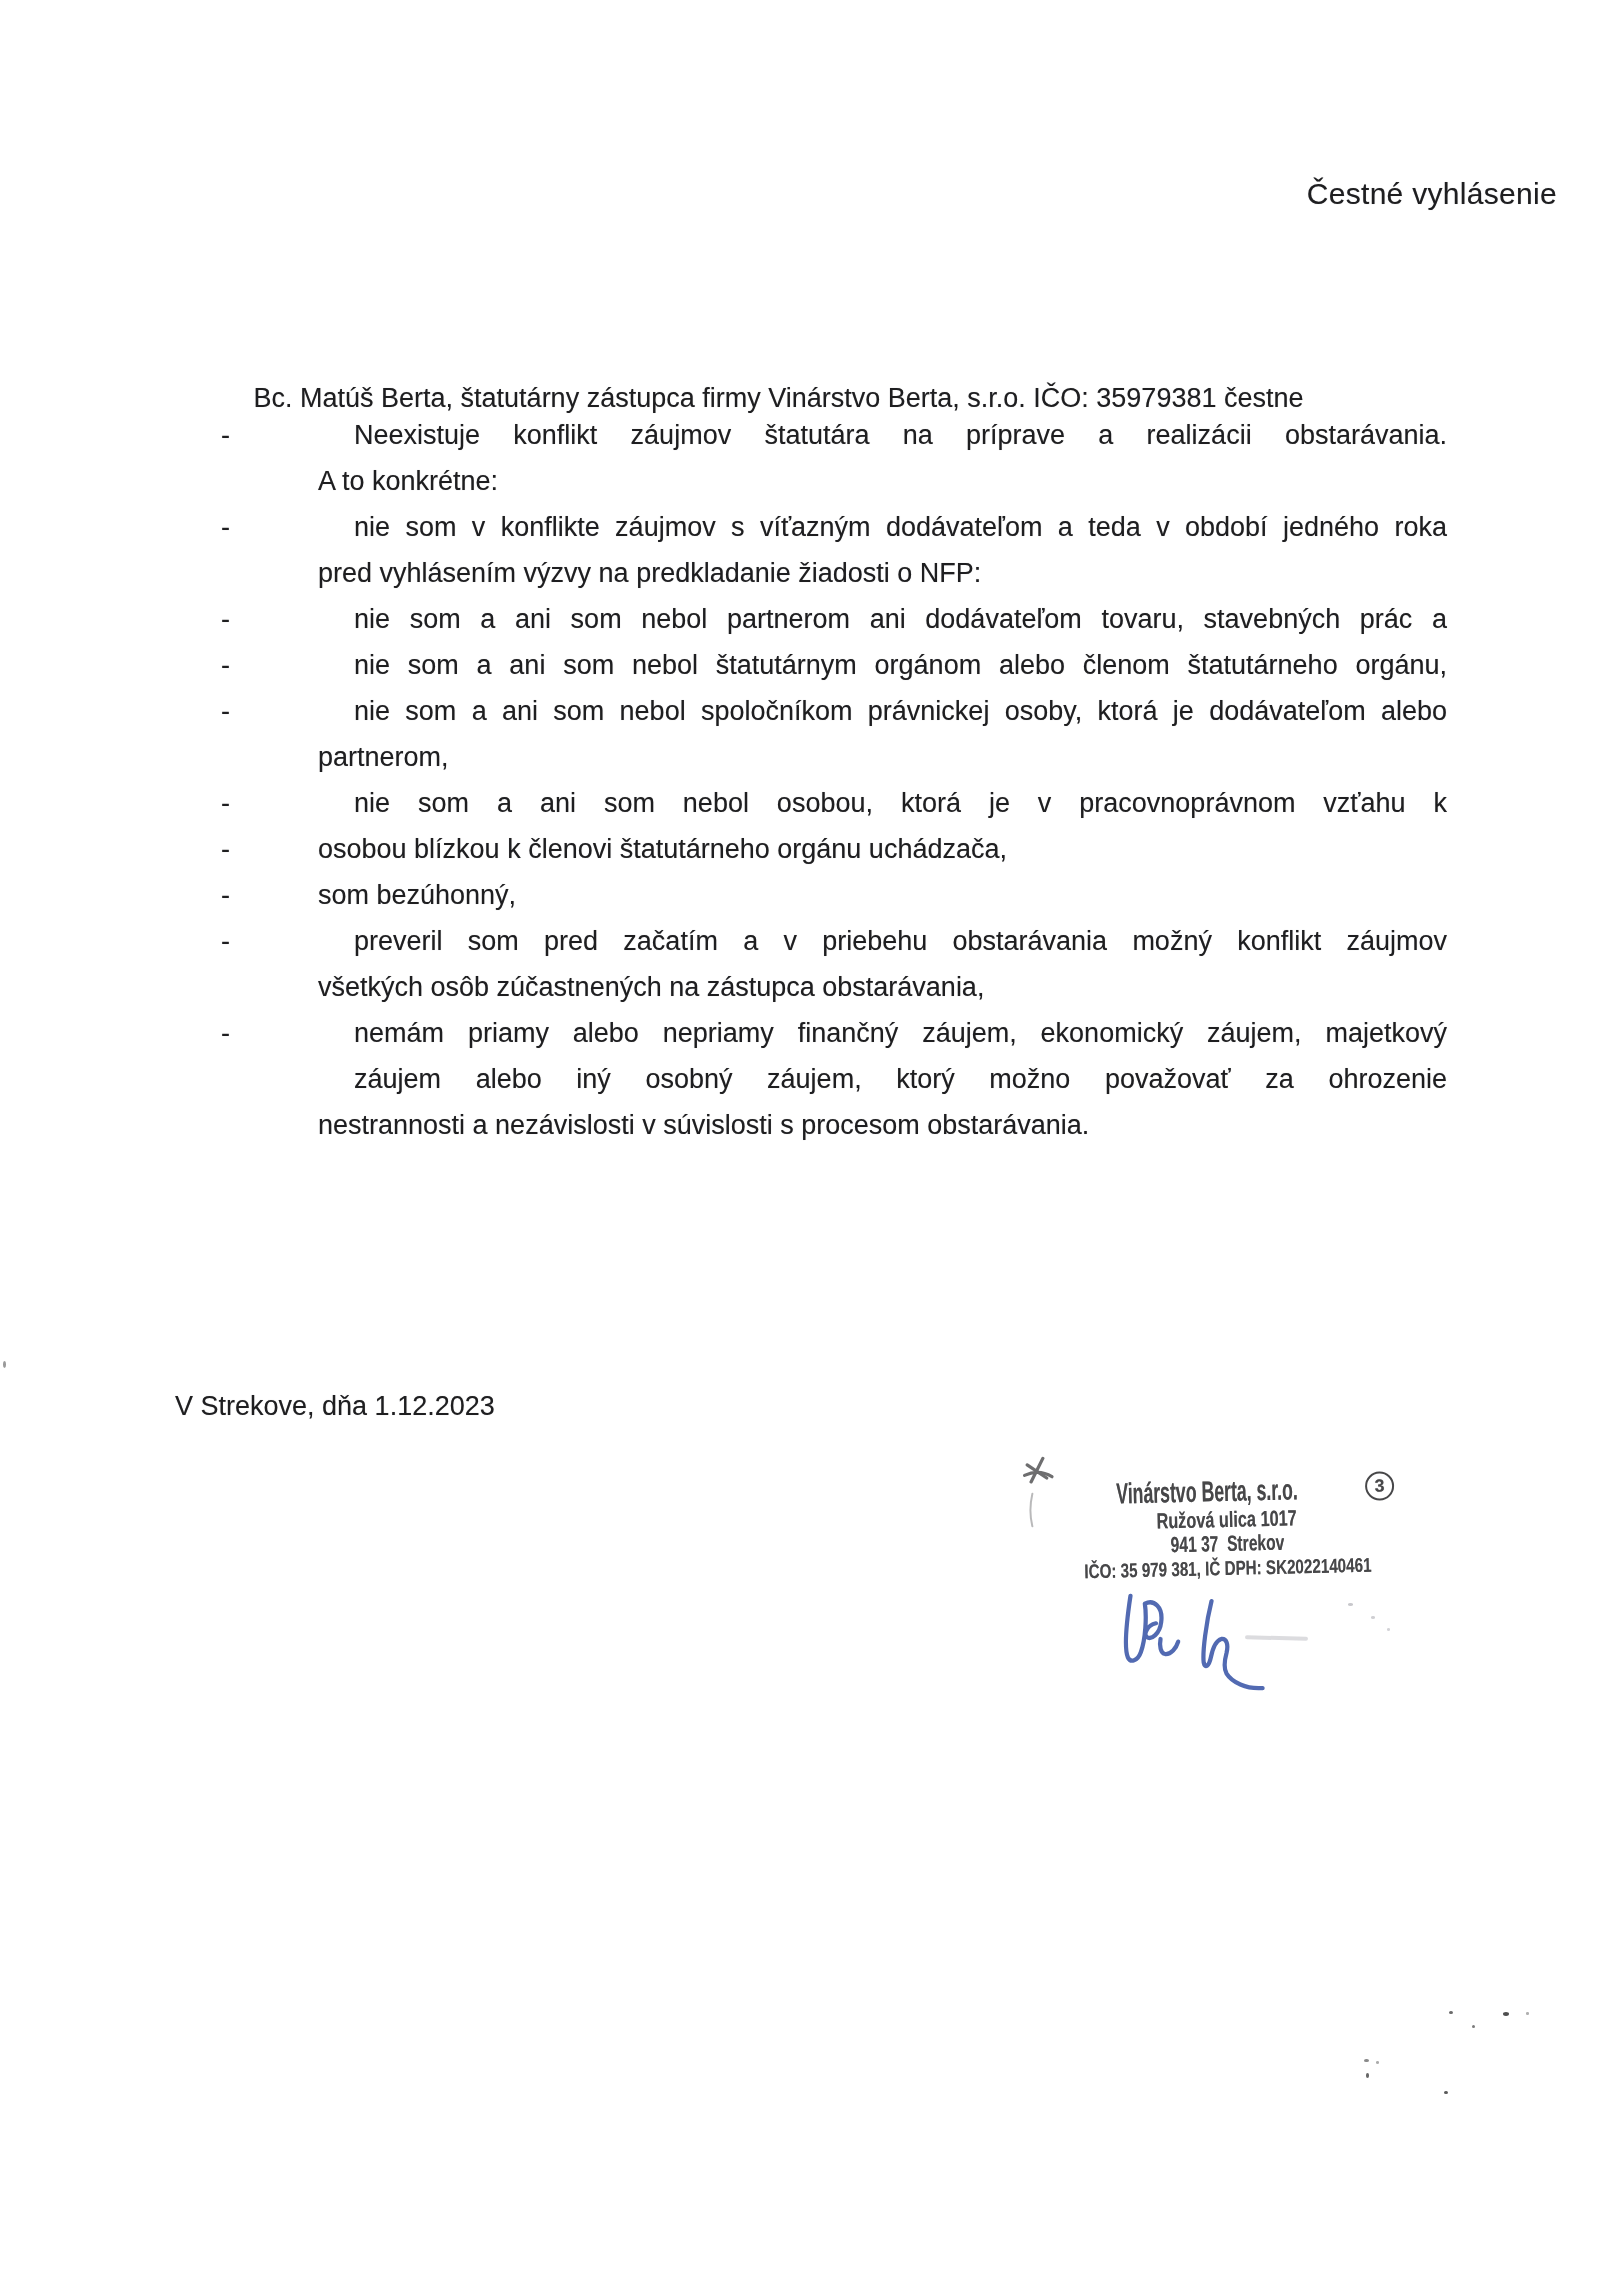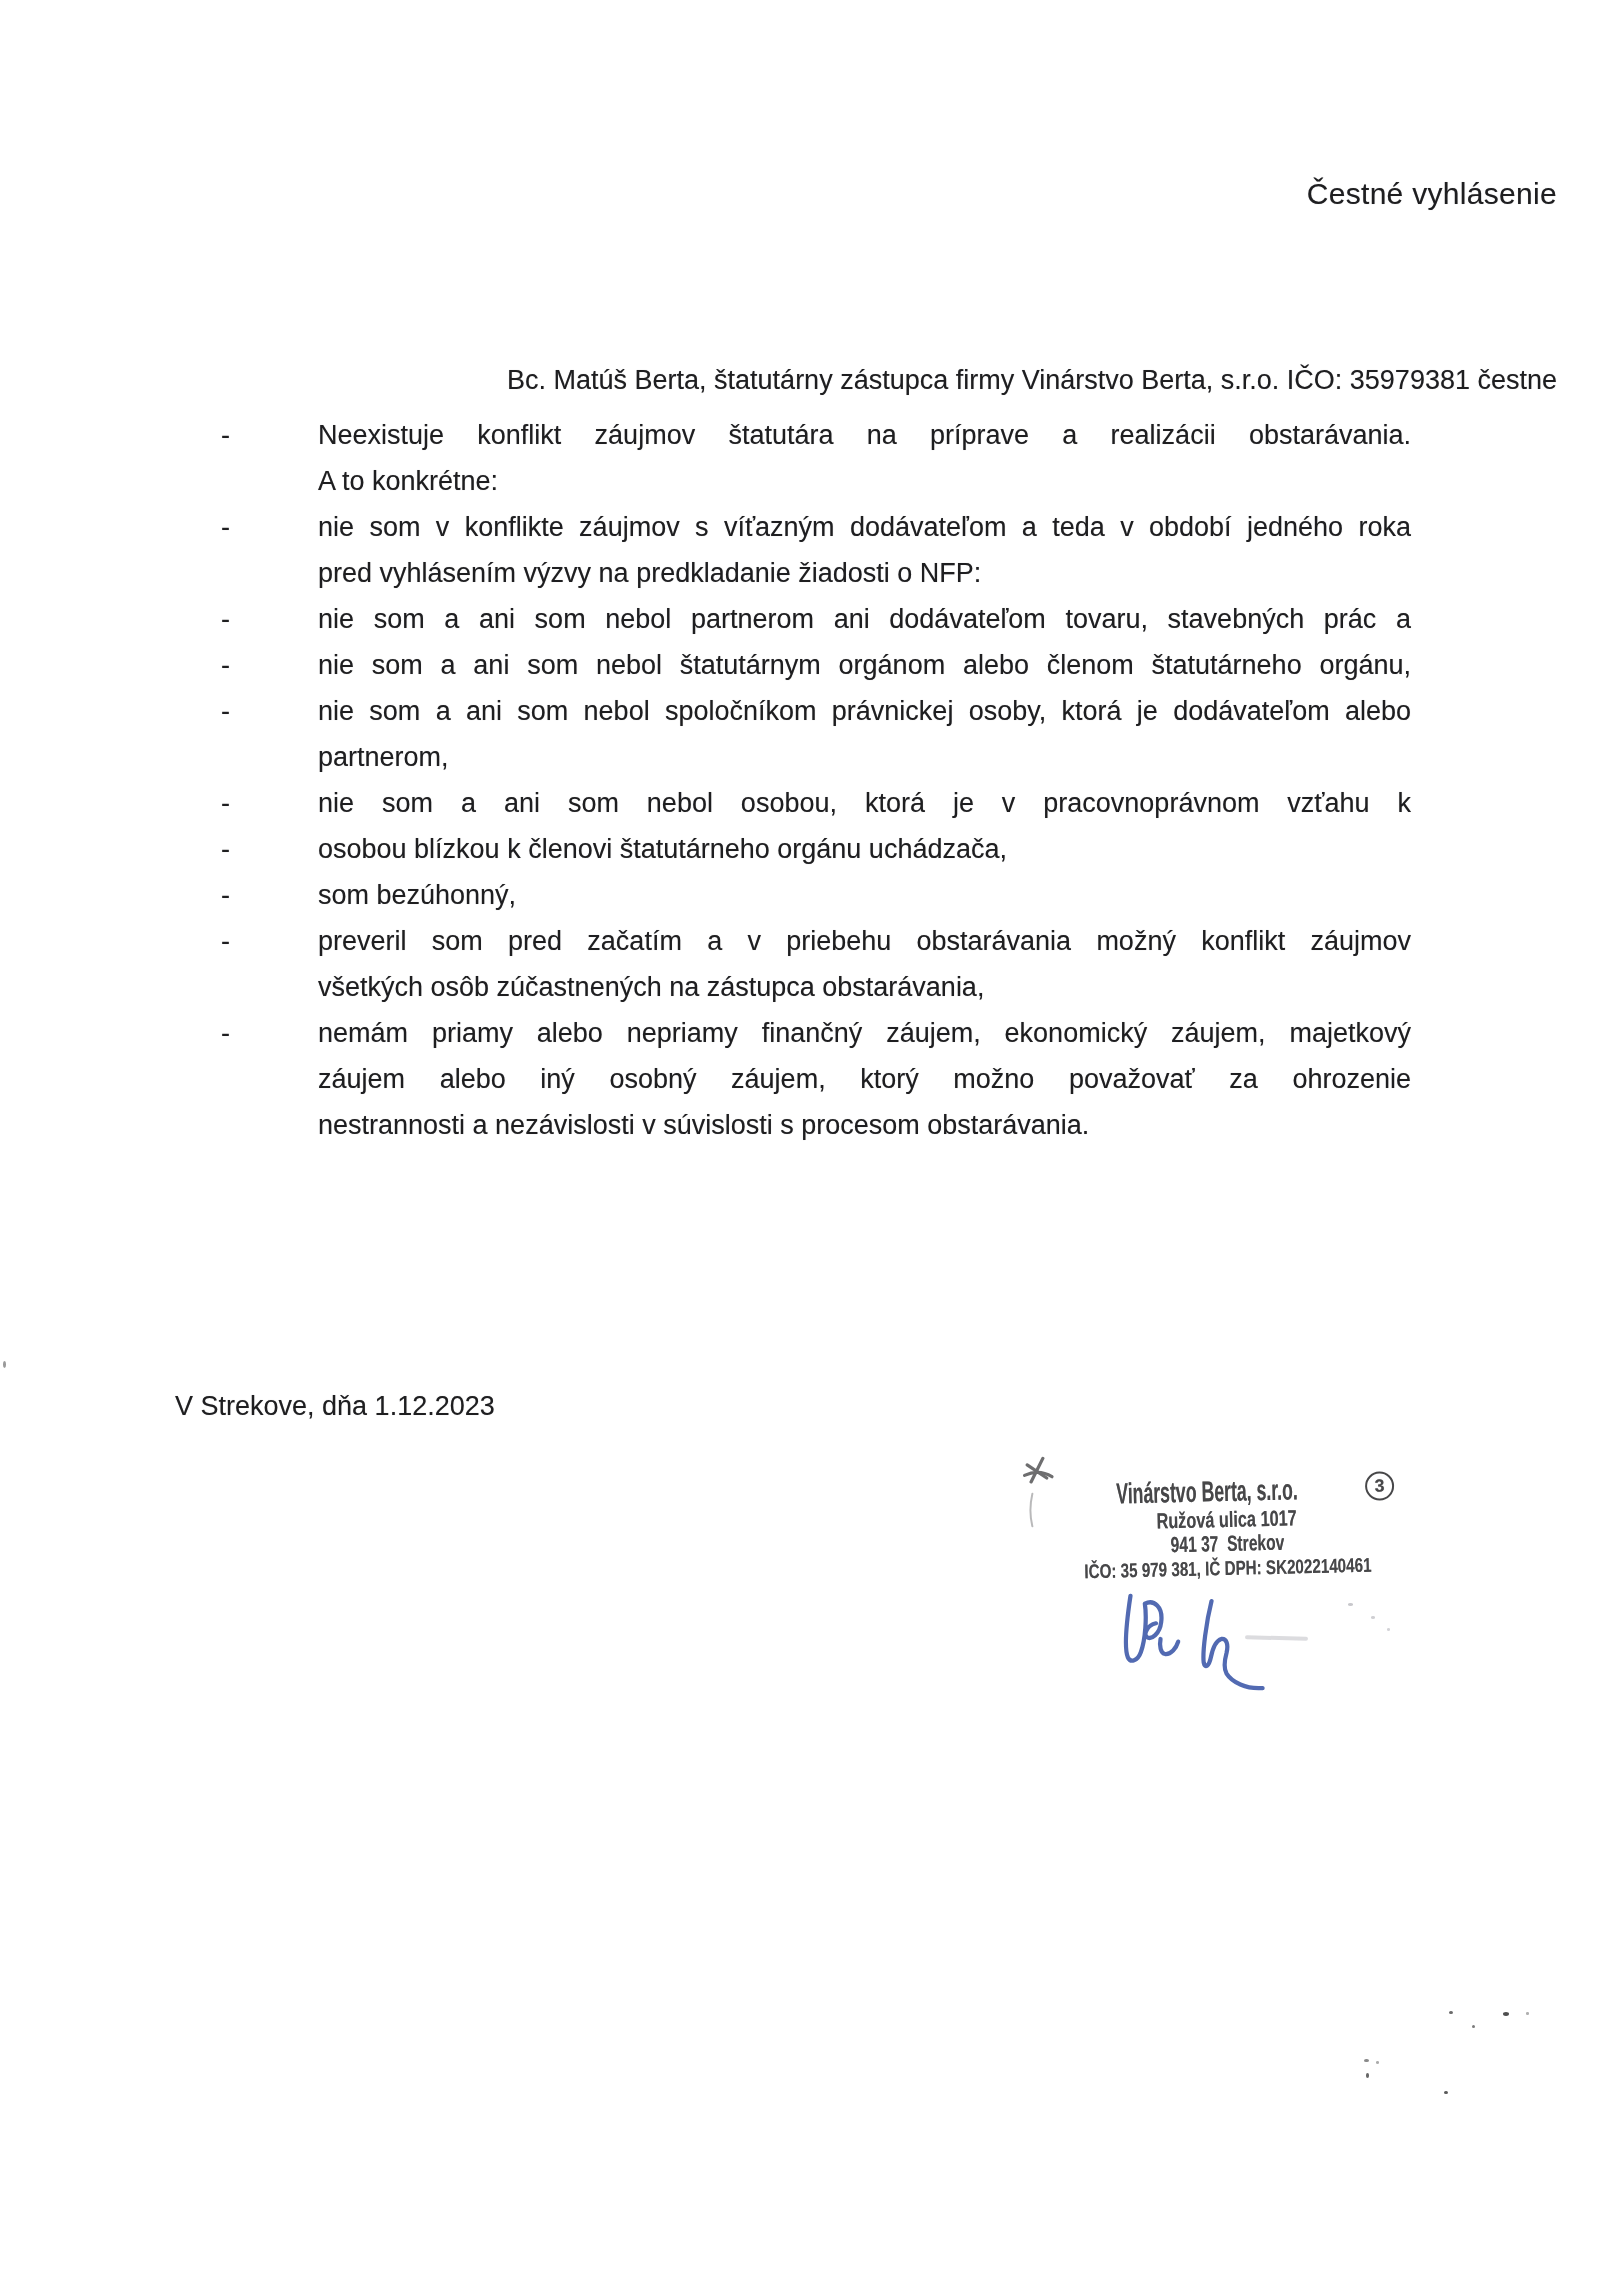--- a/index.html
+++ b/index.html
@@ -9,37 +9,38 @@
     color:#1e1e20;overflow:hidden;
   }
   .soft{ text-shadow:0 0 0.7px rgba(30,30,32,.4); }
   
   .title{
     position:absolute;left:0;top:178px;width:1557px;text-align:right;
     font-size:30px;line-height:31px;letter-spacing:0.3px;
   }
   
   .intro{
-    position:absolute;left:0;top:250px;width:1557px;text-align:right;
+    position:absolute;left:0;top:268px;width:1557px;text-align:center;
     font-size:27px;line-height:52px;white-space:pre;
   }
   
   .list{position:absolute;left:221px;top:412px;width:1191px;}
   .row{display:flex;align-items:flex-start;}
   .bullet{
     flex:0 0 97px;font-size:27px;line-height:46px;white-space:pre;
     text-shadow:0 0 0.7px rgba(30,30,32,.4);
   }
   .line{
     flex:0 0 1093px;width:1093px;font-size:27px;line-height:46px;
     white-space:pre;text-shadow:0 0 0.7px rgba(30,30,32,.4);
   }
   .line.just{
     white-space:normal;text-align:justify;text-align-last:justify;
     text-justify:inter-word;
+    margin-left:36px;
   }
   
   .dateline{
     position:absolute;left:175px;top:1378px;font-size:27px;line-height:33px;
     white-space:pre;
     margin-top:12px;
   }
   
   .stamp{
     position:absolute;left:1024px;top:1476px;width:406px;

